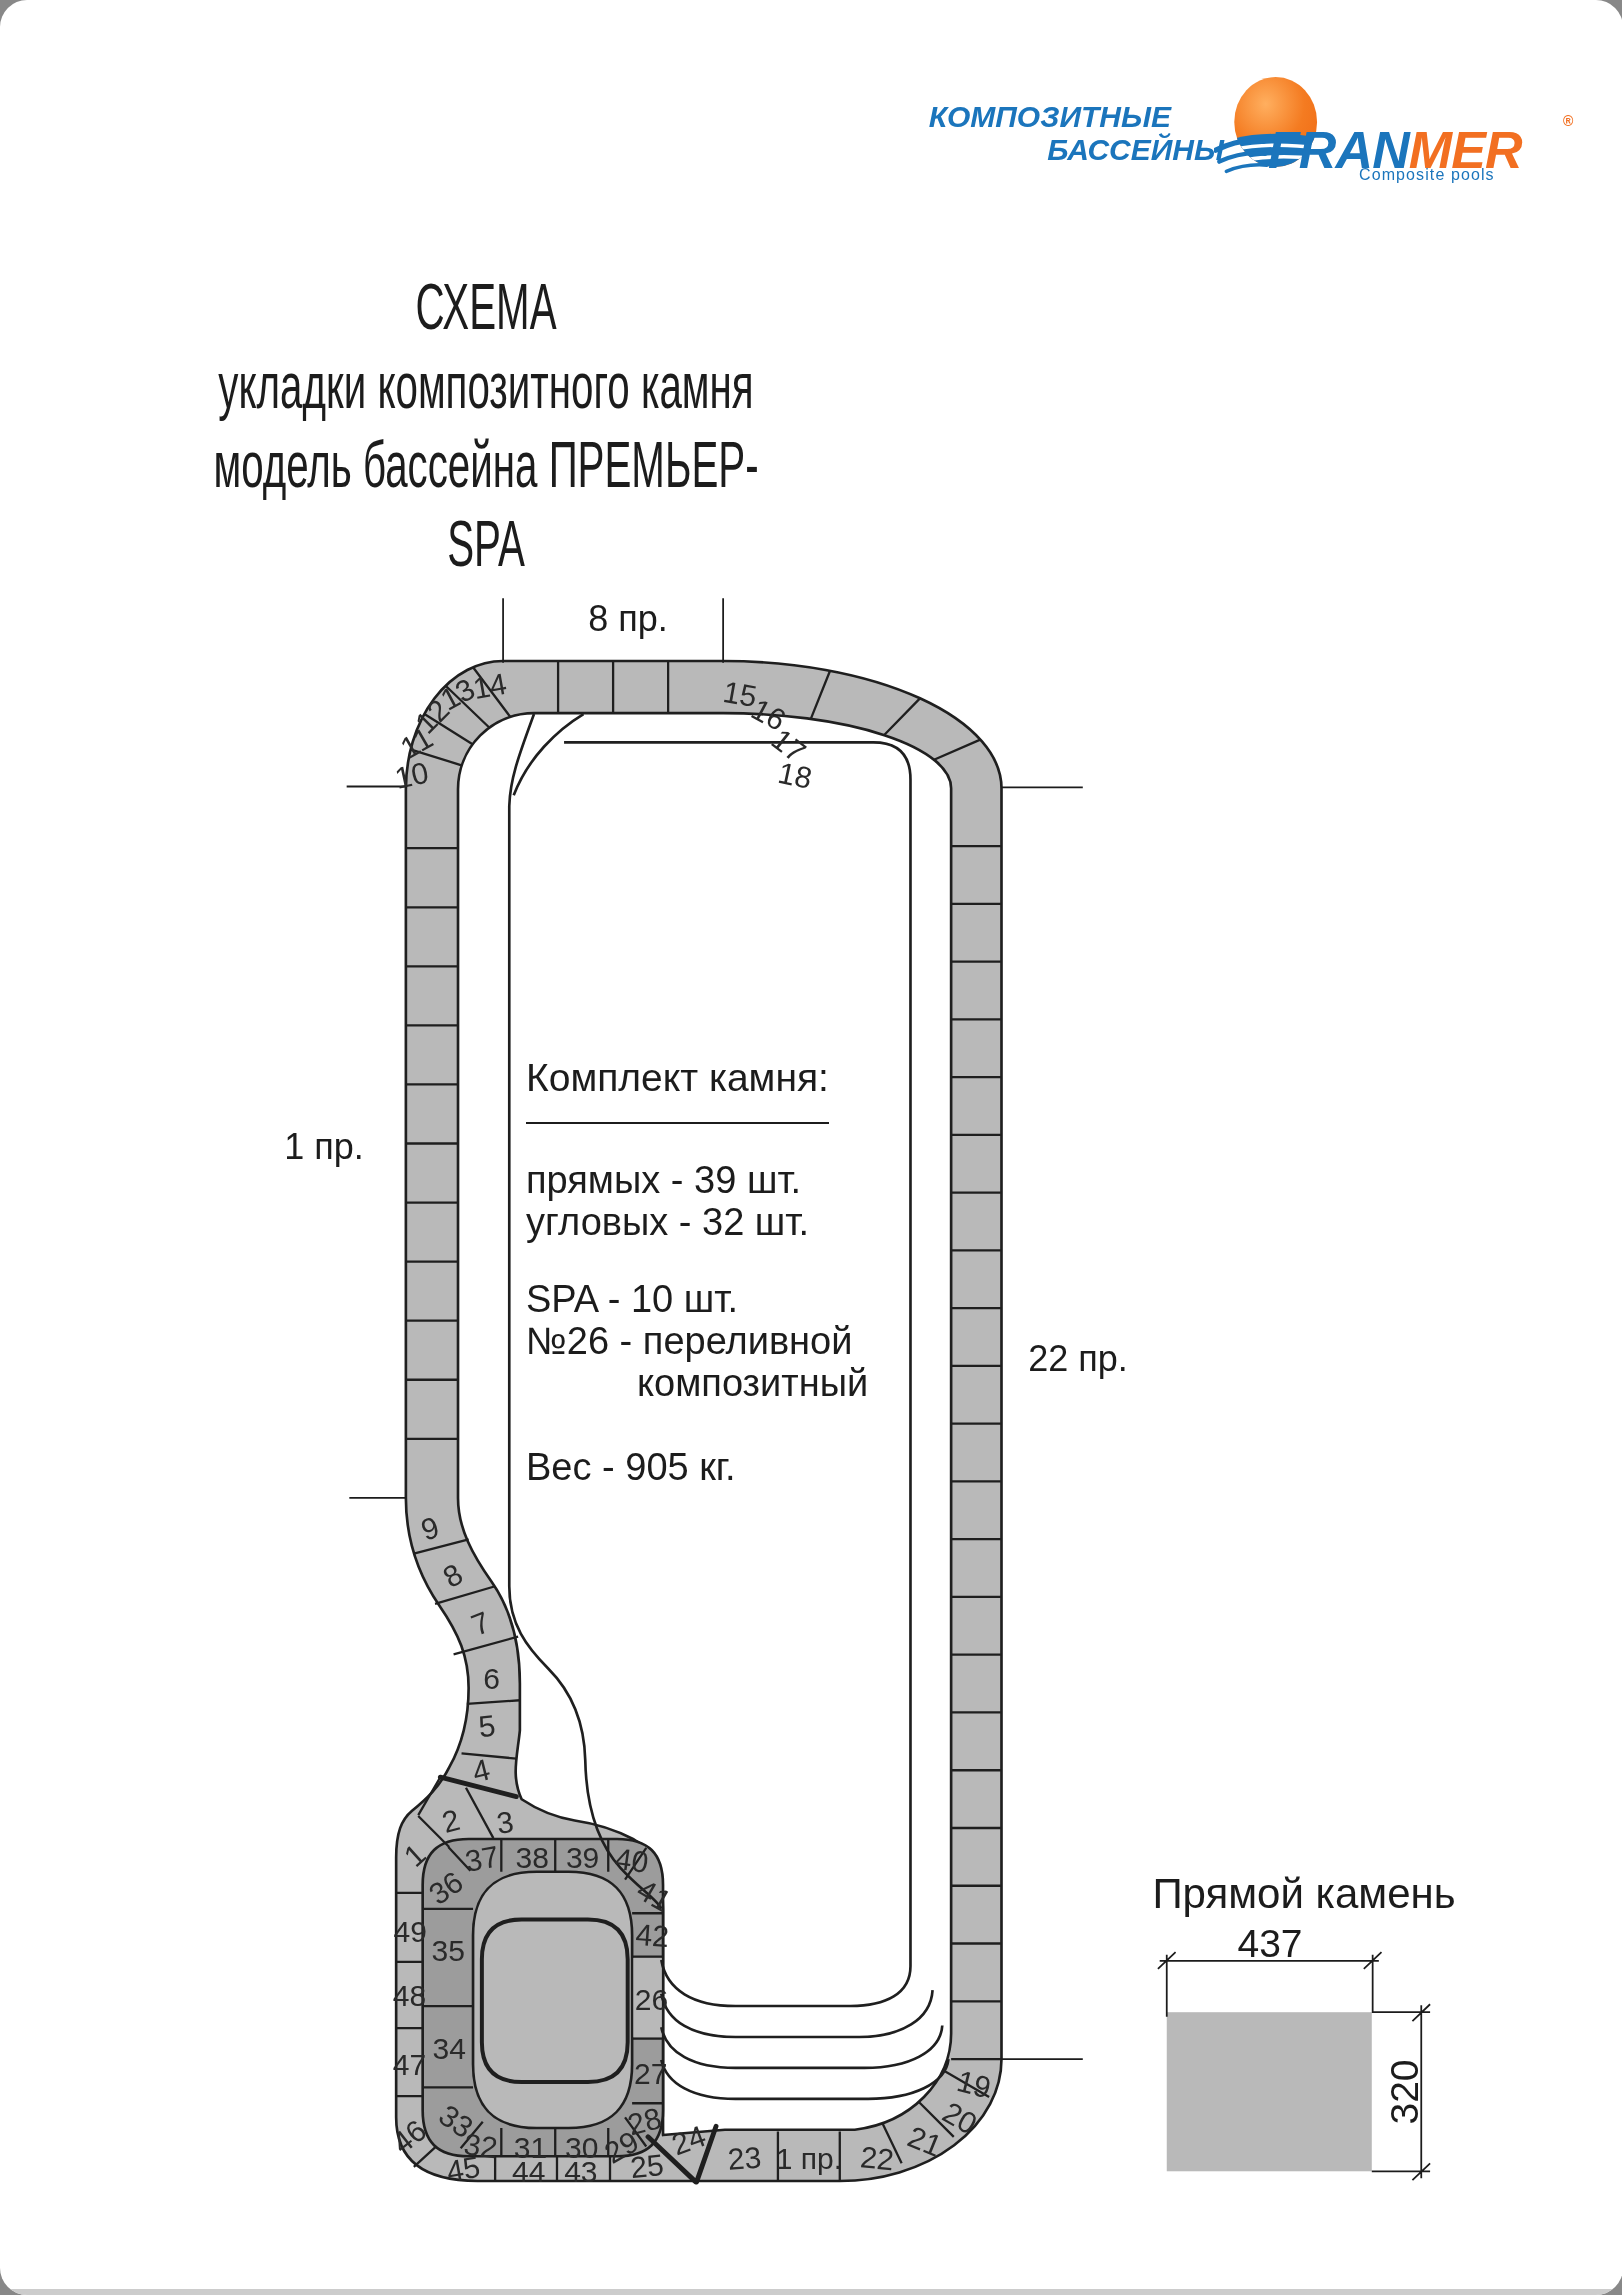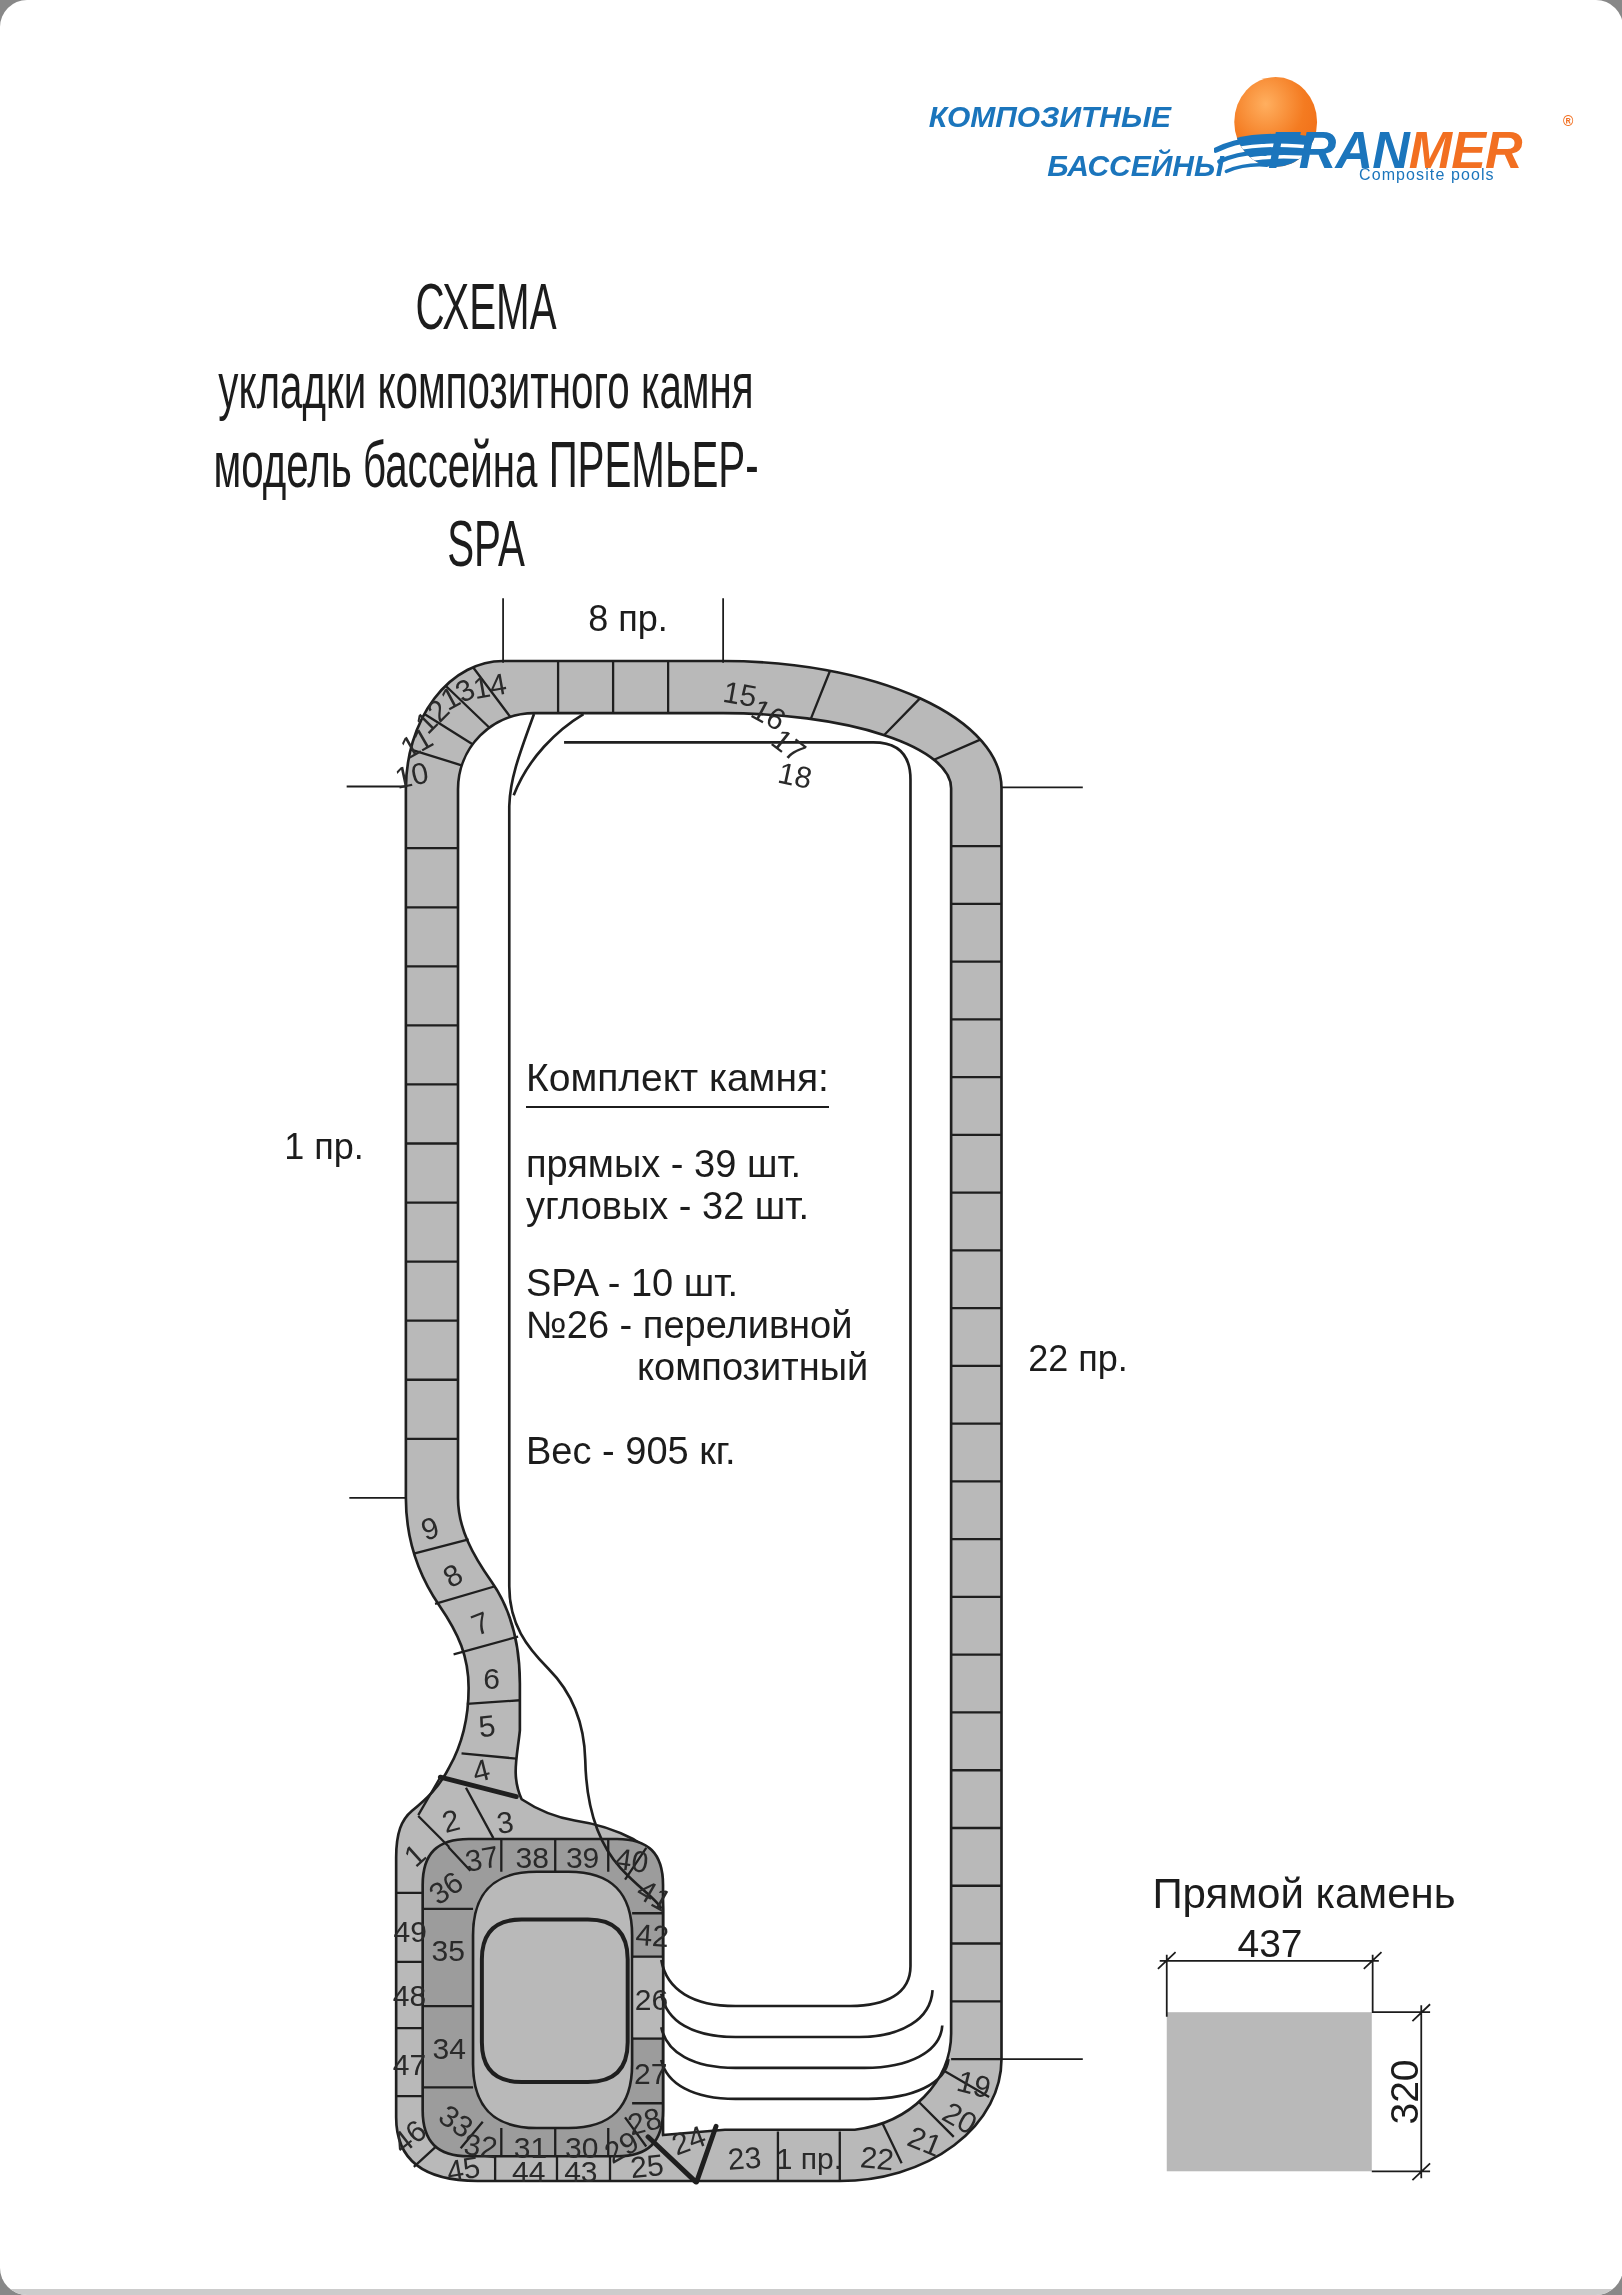--- a/index.html
+++ b/index.html
@@ -11,39 +11,39 @@
     overflow:hidden;
     margin:0 auto;
     border-radius:27px;
   }
   .page *{box-sizing:border-box;}
   .abs{position:absolute;white-space:nowrap;}
 
   
   .logo-cyr{color:var(--brand-blue);font-weight:bold;font-style:italic;font-size:30px;line-height:32px;text-align:right;}
   .logo-line1{position:absolute;right:452px;top:101px;}
-  .logo-line2{position:absolute;right:399px;top:134px;margin-top:16px;}
+  .logo-line2{position:absolute;right:399px;top:134px;}
   .brand{position:absolute;left:1268px;top:120px;font-size:52px;font-weight:bold;font-style:italic;letter-spacing:-0.9px;}
   .brand .fran{color:var(--brand-blue);}
   .brand .mer{color:var(--brand-orange);}
   .brand-reg{position:absolute;left:1563px;top:113px;font-size:14px;color:var(--brand-orange);font-weight:bold;}
   .tagline{position:absolute;left:1359px;top:166px;font-size:16px;color:var(--brand-blue);letter-spacing:1.1px;}
 
   
   .title{
     position:absolute;left:0;top:267px;width:972px;
     text-align:center;color:#1c1c1c;
     font-size:65px;line-height:79px;
     transform:scaleX(0.62);
     transform-origin:486px 0;
   }
 
   
   .info{position:absolute;left:526px;top:1057px;color:#1c1c1c;font-size:38px;line-height:42px;}
-  .info .heading{display:inline-block;border-bottom:2.7px solid #1c1c1c;padding-bottom:7px;margin-bottom:35px;font-size:39px;}
+  .info .heading{display:inline-block;border-bottom:2.7px solid #1c1c1c;padding-bottom:23px;margin-bottom:35px;font-size:39px;}
   .info .gap-lg{margin-top:35px;}
   .info .indent{padding-left:111px;}
   .info .weight{margin-top:42px;}
 
   
   .sec-label{position:absolute;font-size:36px;color:#1c1c1c;transform:translate(-50%,-50%);}
 
   
   .detail-title{position:absolute;left:1304px;top:1870px;font-size:42px;color:#1c1c1c;transform:translateX(-50%);}
   .dim-text{position:absolute;font-size:39px;color:#1c1c1c;transform:translate(-50%,-50%);}

